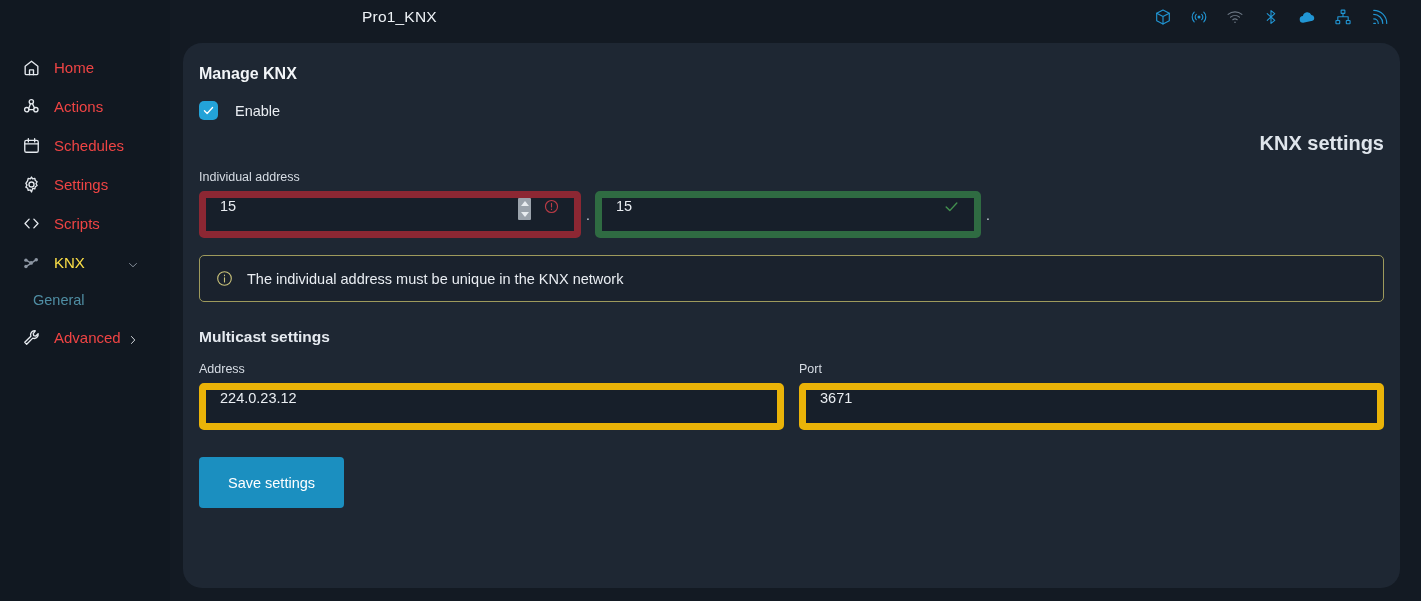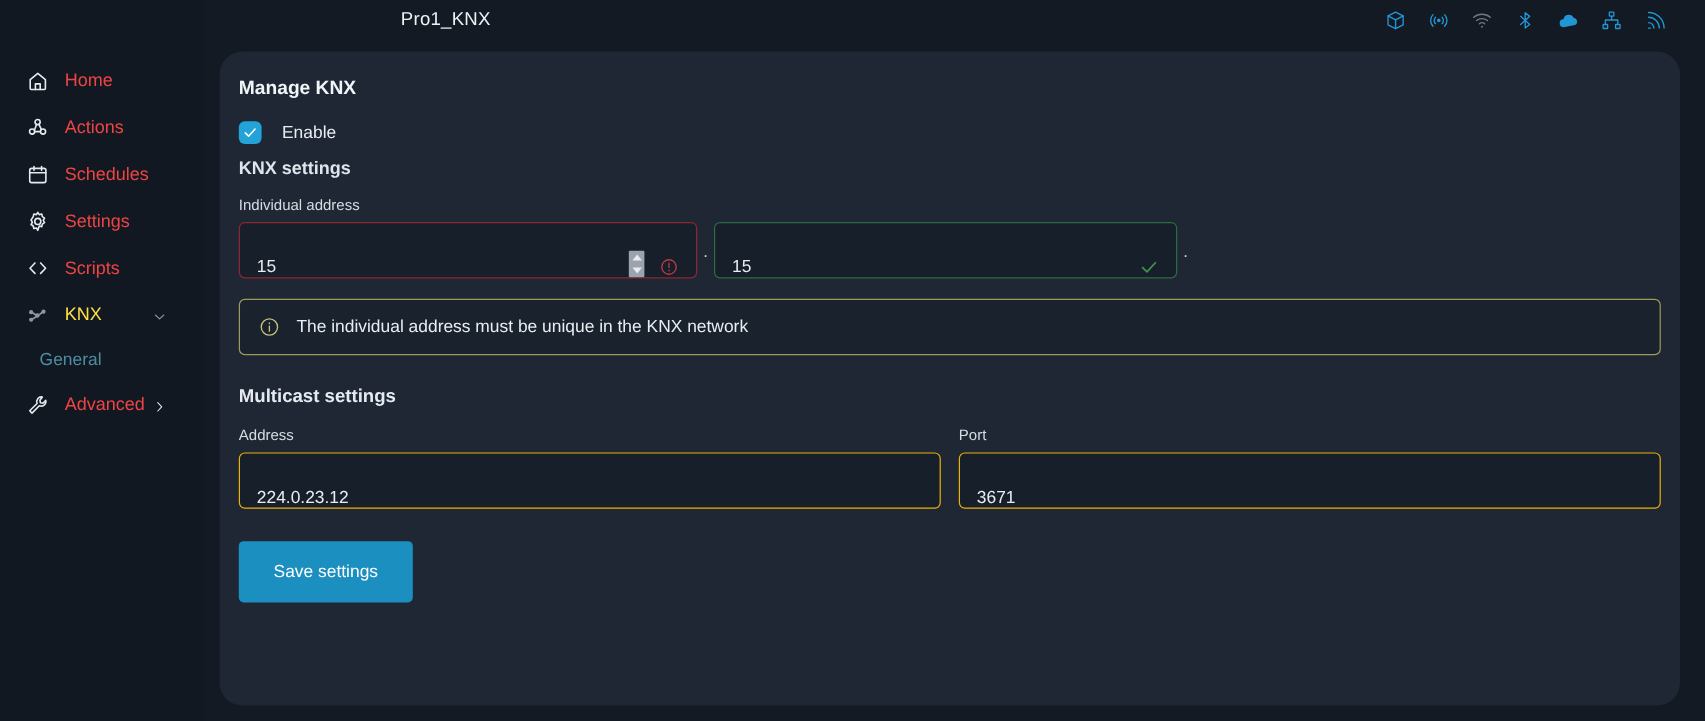--- a/index.html
+++ b/index.html
@@ -35,21 +35,21 @@
   .nav-chev { position: absolute; right: 31px; width: 12px; height: 12px; }
   .nav-chev svg { stroke: #8d96a3; fill: none; stroke-width: 1.8; stroke-linecap: round; stroke-linejoin: round; }
   .nav-chev.right svg { stroke: #e6eaef; }
   .nav-sub {
     padding-left: 33px; height: 36px; display: flex; align-items: center;
     font-size: 14.5px; color: #4f8da3; cursor: pointer;
   }
 
   
   .topbar {
-    position: absolute; left: 152px; top: 0; right: 0; height: 34px;
+    position: absolute; left: 180px; top: 0; right: 0; height: 34px;
     display: flex; align-items: center;
   }
   .app-title { margin-left: 12px; color: #eef2f6; font-size: 15.5px; letter-spacing: .2px; }
   .status-icons { margin-left: auto; display: flex; align-items: center; gap: 16px; padding-right: 32px; }
   .status-icons .sico { width: 20px; height: 20px; display: flex; align-items: center; justify-content: center; cursor: pointer; }
   .sico svg { fill: none; stroke: #2196d4; stroke-width: 1.5; stroke-linecap: round; stroke-linejoin: round; }
   .sico.muted svg { stroke: #6d7885; }
   .sico.solid svg { fill: #2196d4; stroke: none; }
 
   
@@ -62,28 +62,28 @@
   .panel-title { color: #f2f5f8; font-size: 16px; font-weight: bold; margin: 0 0 18px 0; }
 
   .check-row { display: flex; align-items: center; gap: 17px; margin-bottom: 12px; }
   .checkbox {
     width: 19px; height: 19px; border-radius: 5px; background: #23a3d8;
     display: flex; align-items: center; justify-content: center; cursor: pointer;
   }
   .checkbox svg { stroke: #fff; stroke-width: 2.4; fill: none; stroke-linecap: round; stroke-linejoin: round; }
   .check-label { color: #e9edf2; font-size: 14.5px; }
 
-  .section-head { color: #dfe5ec; font-size: 15px; margin: 0 0 15px 0; }
+  .section-head { color: #dfe5ec; font-size: 20px; margin: 0 0 15px 0; text-align: right; }
   .field-label { color: #d6dce4; font-size: 12.5px; margin-bottom: 7px; }
 
   .addr-row { display: flex; align-items: center; }
   .inp {
     height: 47px; border-radius: 5px; background: #171f2a;
-    border: 1px solid #eab308; color: #e9edf2; font-size: 14.5px;
-    padding: 0 14px; display: flex; align-items: flex-end;
+    border: 7px solid #eab308; color: #e9edf2; font-size: 14.5px;
+    padding: 0 14px; display: flex; align-items: flex-start;
     font-family: "Liberation Sans", sans-serif; width: 100%;
     position: relative;
   }
   .inp.err { border-color: #8c2733; }
   .inp.ok  { border-color: #2f6b42; }
   .inp .val { flex: 1; }
   .dot-sep { color: #cfd6de; font-size: 14px; width: 14px; text-align: center; flex: 0 0 14px; }
 
   .spinner { width: 13px; height: 22px; background: #9ba3ac; border-radius: 1px; display: flex; flex-direction: column;
              align-items: center; justify-content: space-around; margin-right: 12px; cursor: pointer; }

